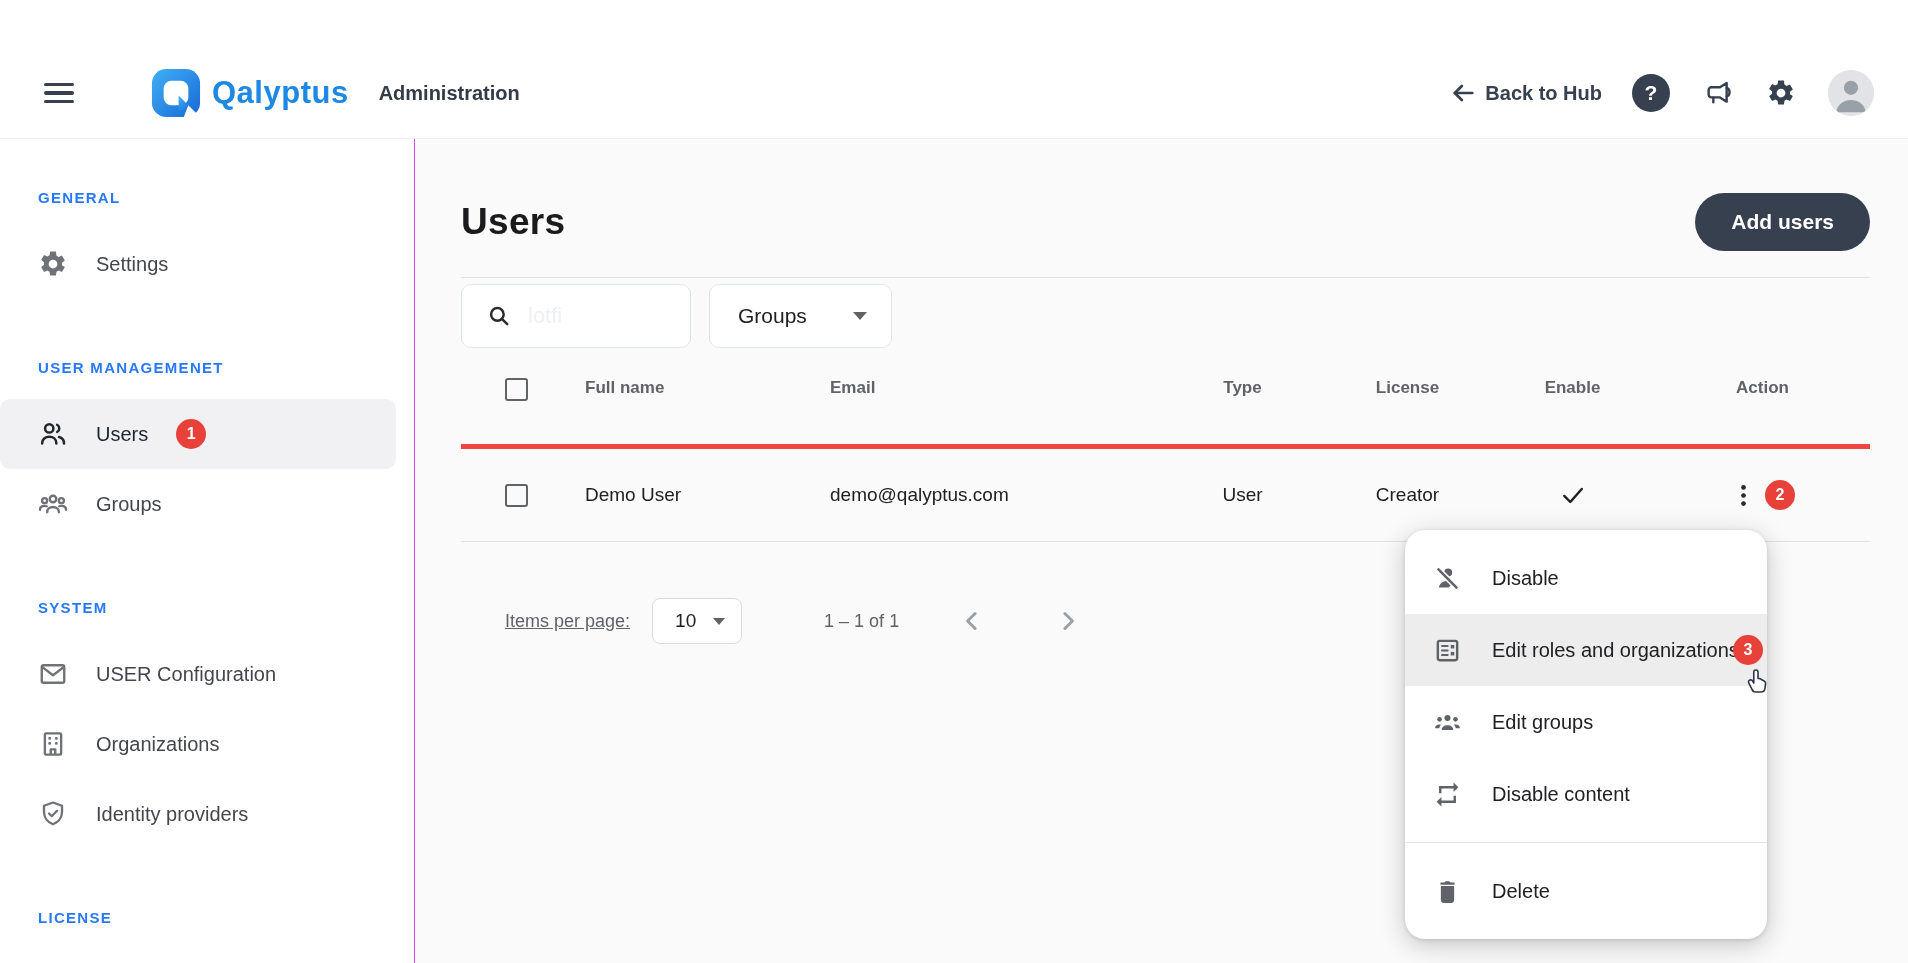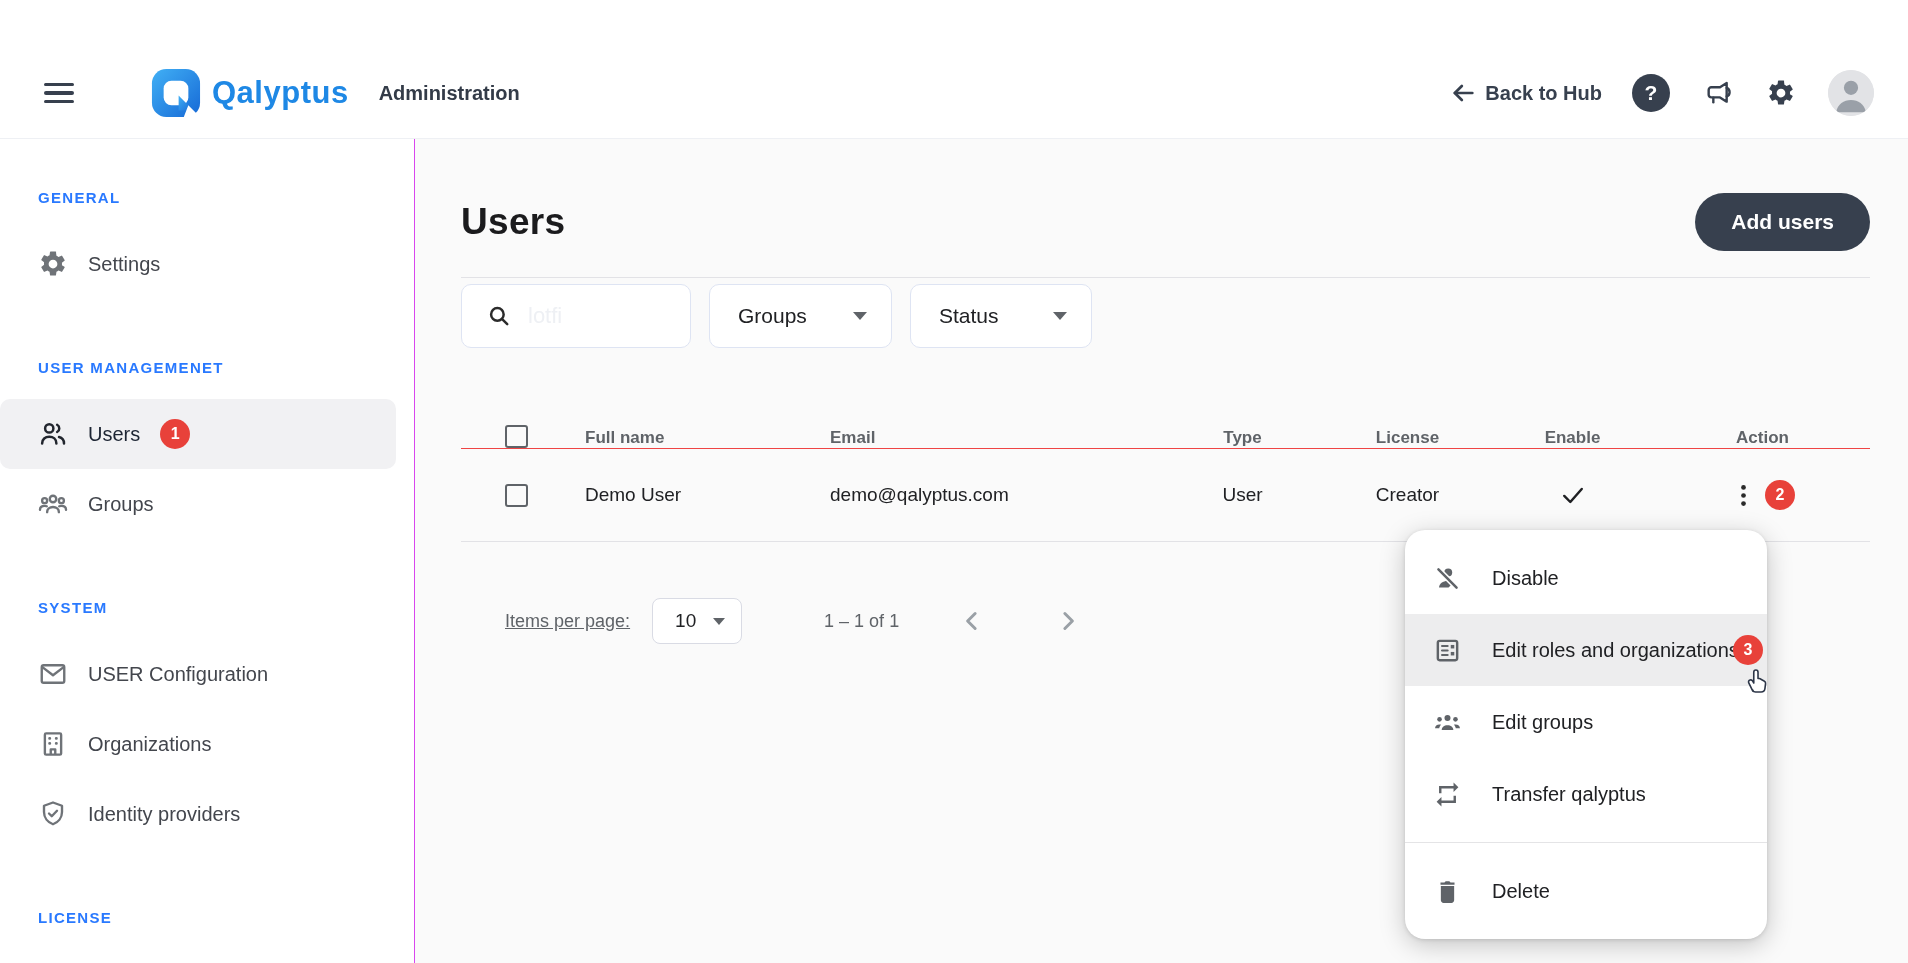--- a/index.html
+++ b/index.html
@@ -20,21 +20,21 @@
   .avatar { width:46px; height:46px; margin-left:32px; border-radius:50%; overflow:hidden; background:#e2e3e6; cursor:pointer; }
 
   
   .body-wrap { display:flex; height:872px; }
   .sidebar { width:415px; background:#fff; border-right:1px solid #d946ef; padding-top:50px; flex-shrink:0; }
   .main { flex:1; background:#fafafa; padding:54px 38px 0 46px; position:relative; }
 
   
   .side-section { margin-bottom:60px; }
   .side-label { padding-left:38px; font-size:15px; font-weight:bold; letter-spacing:1.3px; color:#2979ff; height:20px; margin-bottom:20px; }
-  .side-item { height:70px; display:flex; align-items:center; padding-left:38px; gap:20px; cursor:pointer; color:#43464d; }
+  .side-item { height:70px; display:flex; align-items:center; padding-left:38px; gap:28px; cursor:pointer; color:#43464d; }
   .side-item .s-ico { width:30px; height:30px; color:#6f7378; flex-shrink:0; }
   .side-item .s-txt { font-size:20px; }
   .side-item.active { background:#f1f1f3; border-radius:10px; margin-right:18px; color:#1d2533; }
   .side-item.active .s-ico { color:#22262e; }
   .badge { min-width:30px; height:30px; border-radius:50%; background:#e8413a; color:#fff; font-size:16px; font-weight:bold; display:flex; align-items:center; justify-content:center; }
 
   
   .title-row { height:58px; display:flex; align-items:center; justify-content:space-between; margin-bottom:26px; }
   .users-title { font-size:37px; font-weight:800; color:#1b1b1d; letter-spacing:.3px; }
   .add-users-btn { background:#37404e; color:#fff; border:none; border-radius:29px; height:58px; padding:0 36px; font-size:21px; font-weight:bold; font-family:"Liberation Sans",sans-serif; cursor:pointer; }
@@ -44,21 +44,21 @@
   .filter-row { margin-top:6px; display:flex; gap:18px; }
   .search-box { width:230px; height:64px; background:#fff; border:1px solid #dee4f3; border-radius:10px; display:flex; align-items:center; padding:0 18px 0 24px; }
   .search-box input { border:none; outline:none; width:130px; margin-left:16px; font-size:22px; color:#eef0f4; background:transparent; font-family:"Liberation Sans",sans-serif; }
   .select-box { height:64px; background:#fff; border:1px solid #dee4f3; border-radius:10px; display:flex; align-items:center; justify-content:space-between; padding:0 24px 0 28px; cursor:pointer; }
   .select-box.groups { width:183px; }
   .select-box.status { width:182px; }
   .select-box .sel-txt { font-size:21px; color:#202124; }
   .caret { width:0; height:0; border-left:7px solid transparent; border-right:7px solid transparent; border-top:8px solid #5f6368; }
 
   
-  .tbl-header { margin-top:30px; height:71px; display:flex; align-items:flex-end; border-bottom:1px solid #ef4444; }
+  .tbl-header { margin-top:30px; height:71px; display:flex; align-items:flex-start; border-bottom:5px solid #ef4444; }
   .tbl-row { height:93px; display:flex; align-items:center; border-bottom:1px solid #e2e2e6; }
   .col-check { width:124px; padding-left:44px; }
   .col-name { width:245px; }
   .col-email { width:330px; }
   .col-type { width:165px; text-align:center; }
   .col-license { width:165px; text-align:center; }
   .col-enable { width:165px; display:flex; justify-content:center; }
   .col-action { flex:1; display:flex; justify-content:center; align-items:center; }
   .th { font-size:17px; font-weight:bold; color:#5f6368; }
   .td { font-size:19px; color:#202124; }
@@ -235,24 +235,20 @@
           <svg width="26" height="26" viewBox="0 0 24 24" fill="none" stroke="#2b2b2b" stroke-width="2.3" stroke-linecap="round">
               <circle cx="10.5" cy="10.5" r="5.8"></circle>
               <path d="M14.9 14.9 19.6 19.6"></path>
             </svg>
           <input type="text" value="lotfi" style="">
         </div>
         <div class="select-box groups">
           <span class="sel-txt">Groups</span>
           <span class="caret"></span>
         </div>
-        <div class="select-box status">
-          <span class="sel-txt">Status</span>
-          <span class="caret"></span>
-        </div>
       </div>
 
       <div class="tbl-header">
         <div class="col-check">
             <div class="checkbox"></div>
           </div>
         <div class="col-name th">Full name</div>
         <div class="col-email th">Email</div>
         <div class="col-type th">Type</div>
         <div class="col-license th">License</div>
@@ -338,21 +334,21 @@
         <path d="M1.7 16.7c0-1.8 1.5-3 3.6-3 .5 0 1 .1 1.4.2-.9.9-1.4 2-1.5 2.8z"></path>
         <path d="M22.3 16.7c0-1.8-1.5-3-3.6-3-.5 0-1 .1-1.4.2.9.9 1.4 2 1.5 2.8z"></path>
       </svg>
       <span class="c-txt">Edit groups</span>
     </div>
 
     <div class="ctx-item">
       <svg class="c-ico" viewBox="0 0 24 24" fill="currentColor">
         <path d="M7 7h10v3l4-4-4-4v3H5v6h2V7zm10 10H7v-3l-4 4 4 4v-3h12v-6h-2v4z"></path>
       </svg>
-      <span class="c-txt">Transfer qalyptus</span>
+      <span class="c-txt">Disable content</span>
     </div>
 
     <div class="ctx-divider"></div>
 
     <div class="ctx-item">
       <svg class="c-ico" viewBox="0 0 24 24" fill="currentColor">
         <path d="M6.5 19.3c0 1.2 1 2.2 2.2 2.2h6.6c1.2 0 2.2-1 2.2-2.2V7.5h-11zM17.8 4.5h-3.3l-1-1h-3l-1 1H6.2v2h11.6z"></path>
       </svg>
       <span class="c-txt">Delete</span>
     </div>

